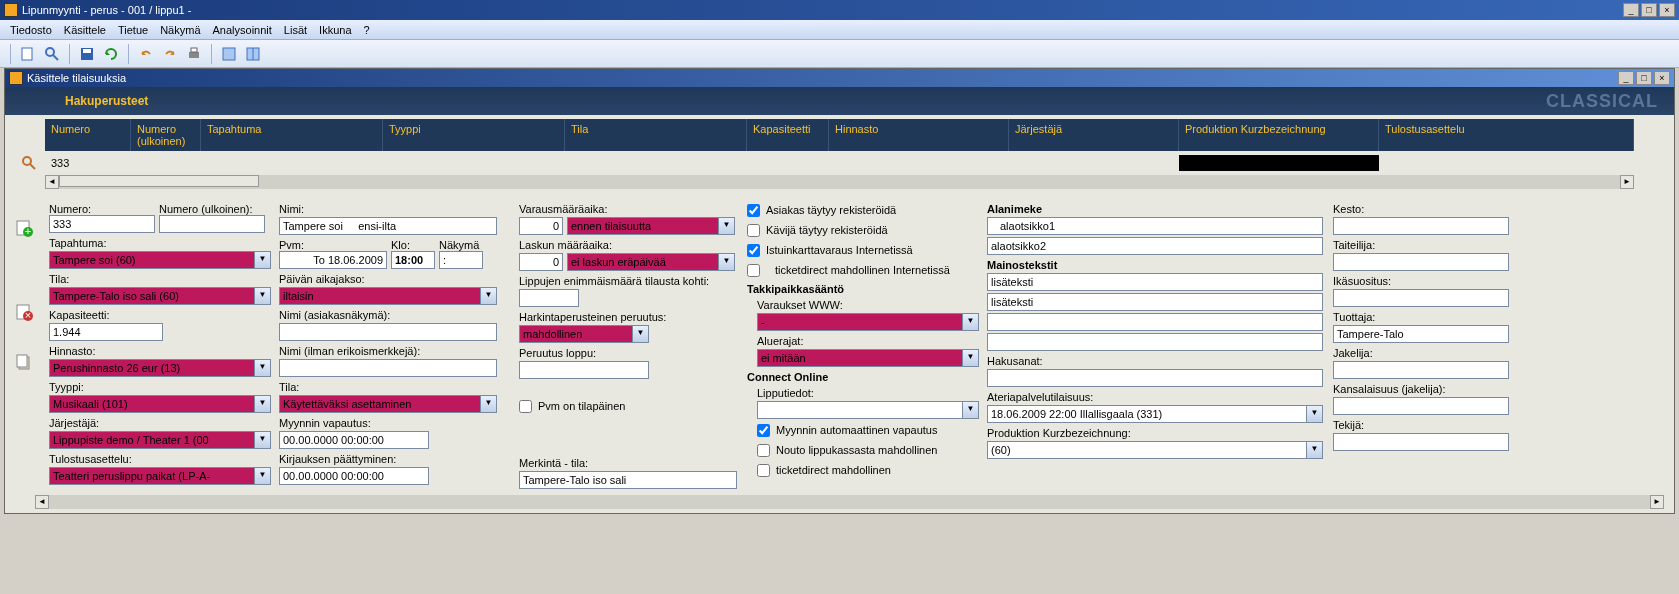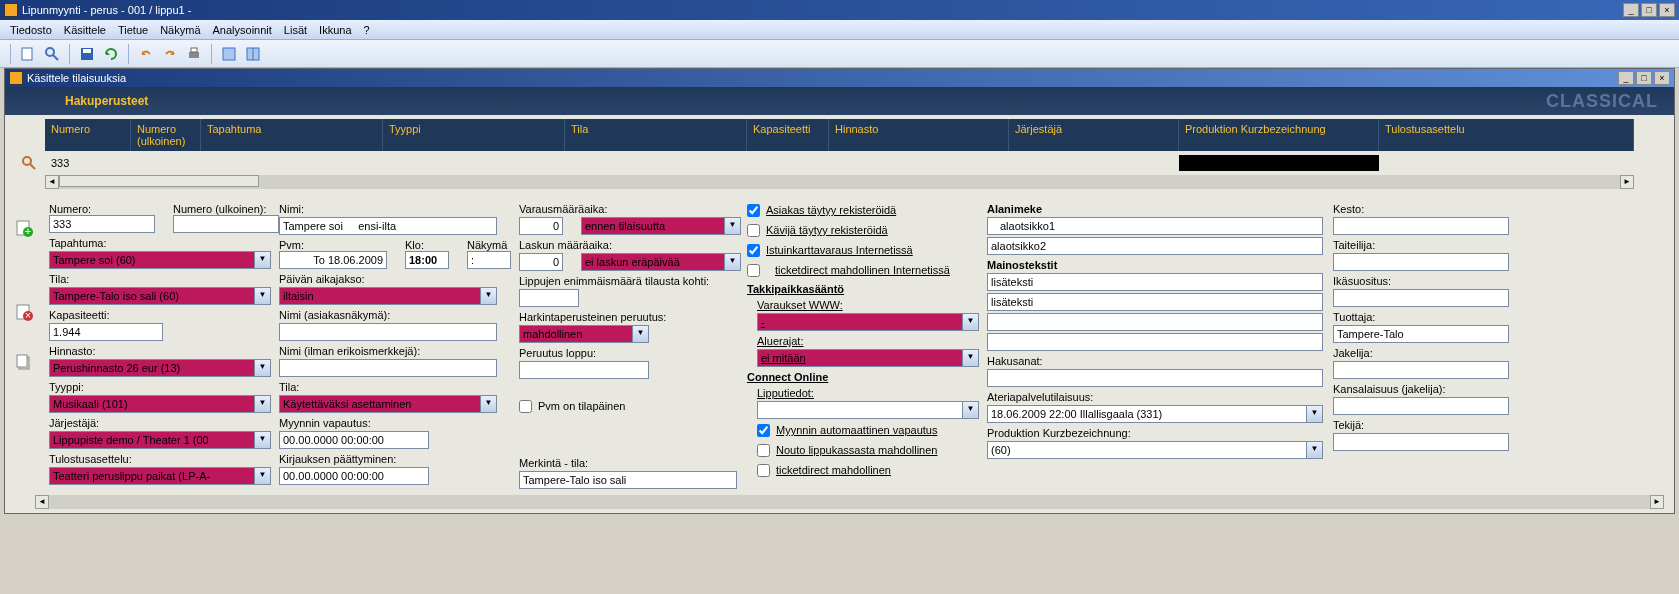--- a/index.html
+++ b/index.html
@@ -40,27 +40,27 @@
 .hscroll-thumb { position: absolute; left: 0; top: 0; width: 200px; height: 12px; background: #e8e8e0; border: 1px solid #999; }
 
 .form-area { background: #e8e8e0; padding: 6px 10px; display: flex; gap: 6px; position: relative; }
 .side-icons { width: 28px; display: flex; flex-direction: column; gap: 18px; padding-top: 18px; }
 .side-icon { width: 18px; height: 18px; }
 
 .col { display: flex; flex-direction: column; gap: 2px; }
 .col1 { width: 224px; }
 .col2 { width: 234px; }
 .col3 { width: 222px; }
-.col4 { width: 234px; text-decoration: underline; }
+.col4 { width: 234px; }
 .col5 { width: 340px; }
 .col6 { width: 180px; }
 
 .lbl { font-size: 11px; color: #000; margin-top: 2px; }
 .bold { font-weight: bold; }
-.row { display: flex; gap: 18px; align-items: flex-end; }
+.row { display: flex; gap: 4px; align-items: flex-end; }
 
 input[type=text], .combo, .txt { height: 18px; border: 1px solid #7a8aa0; background: #fff; padding: 1px 3px; font-size: 11px; }
 .yellow { background: #be185d; }
 .combo { display: flex; align-items: center; position: relative; }
 .combo-arrow { position: absolute; right: 0; top: 0; width: 16px; height: 16px; background: linear-gradient(to bottom,#e8f0ff,#c0d0e8); border-left: 1px solid #7a8aa0; text-align: center; line-height: 14px; font-size: 8px; cursor: pointer; }
 
 .chk-row { display: flex; align-items: center; gap: 6px; height: 18px; }
 input[type=checkbox] { width: 13px; height: 13px; }
 
 .footer-scroll { position: absolute; bottom: 4px; left: 30px; right: 10px; height: 14px; background: #d8d8d0; display: flex; }

